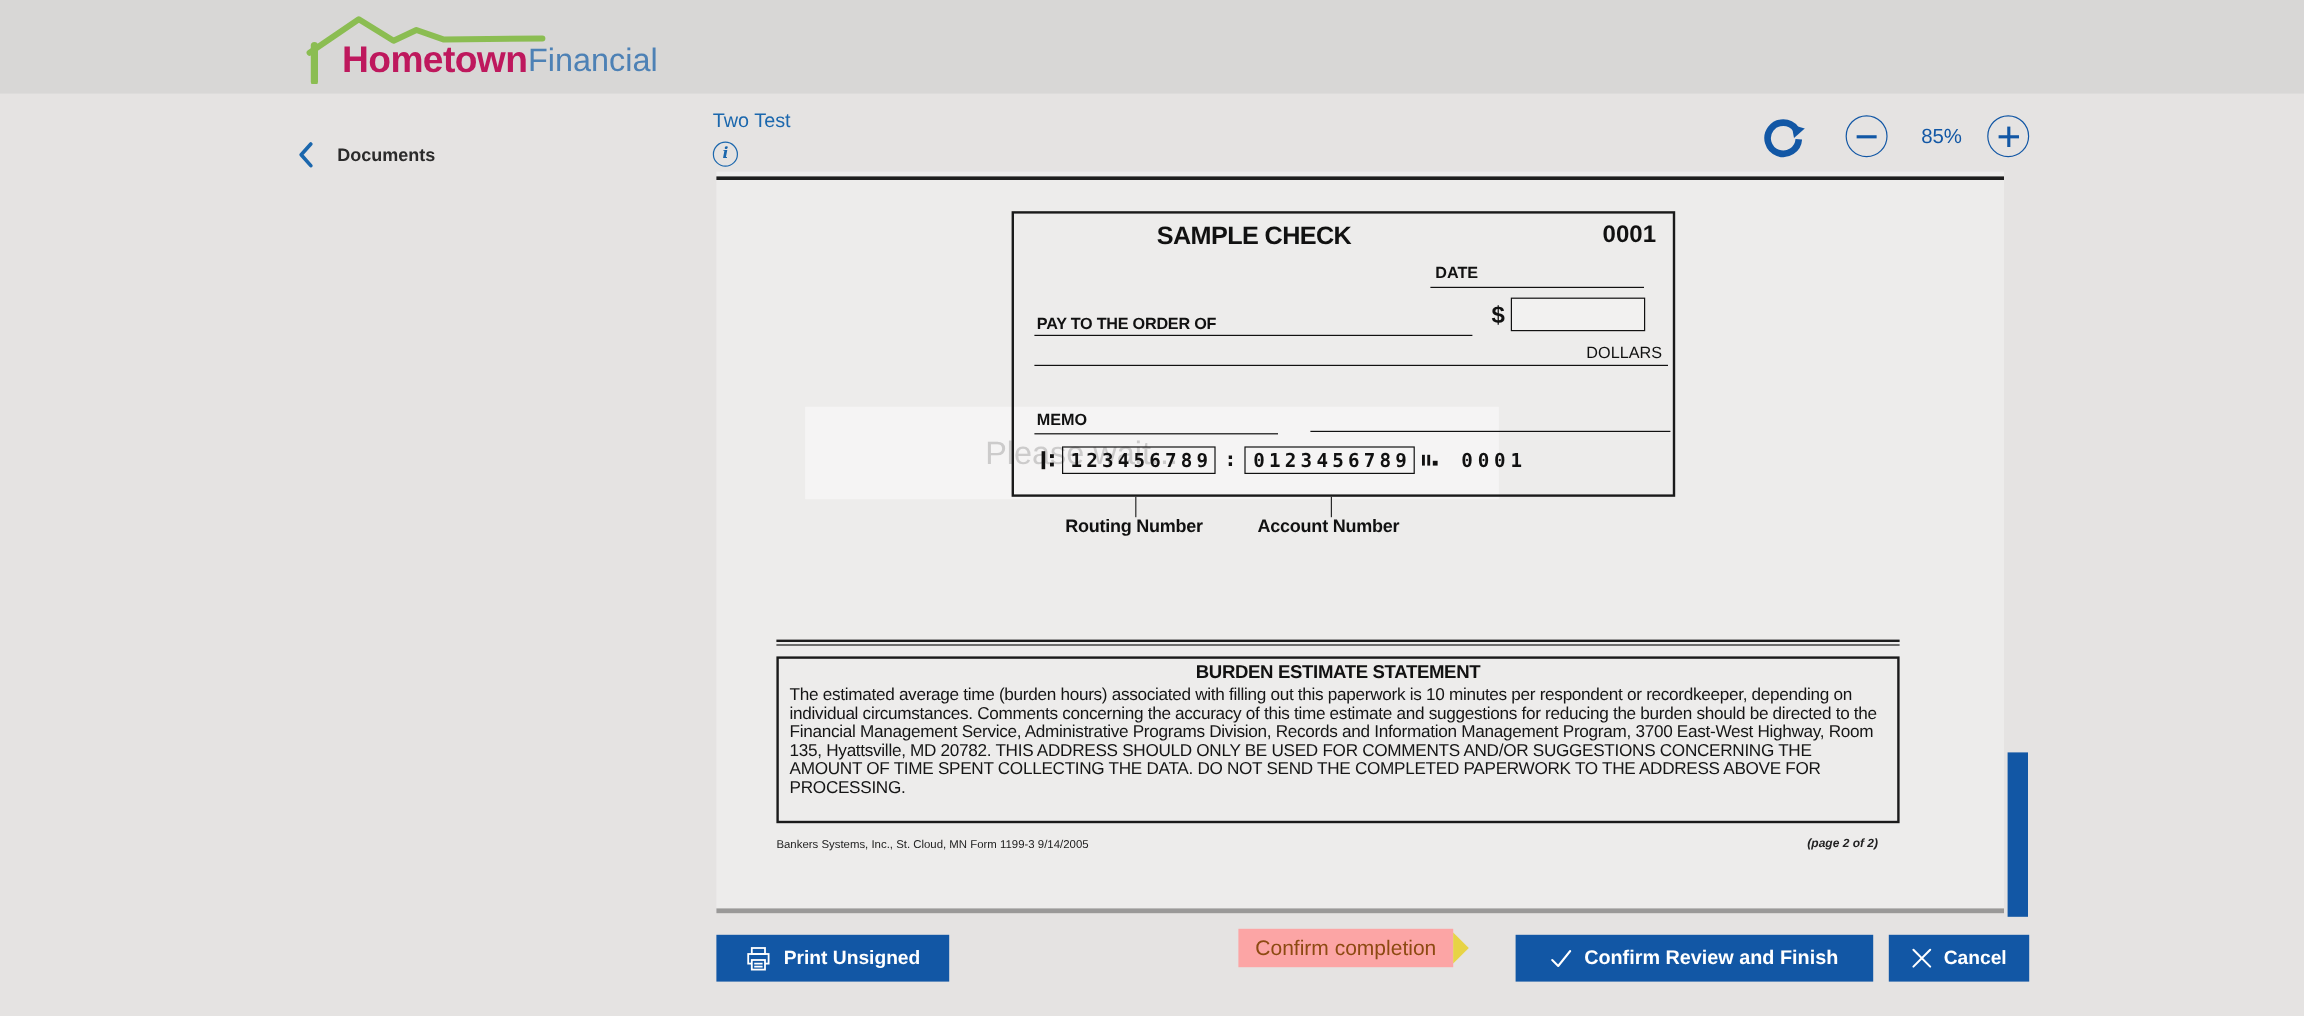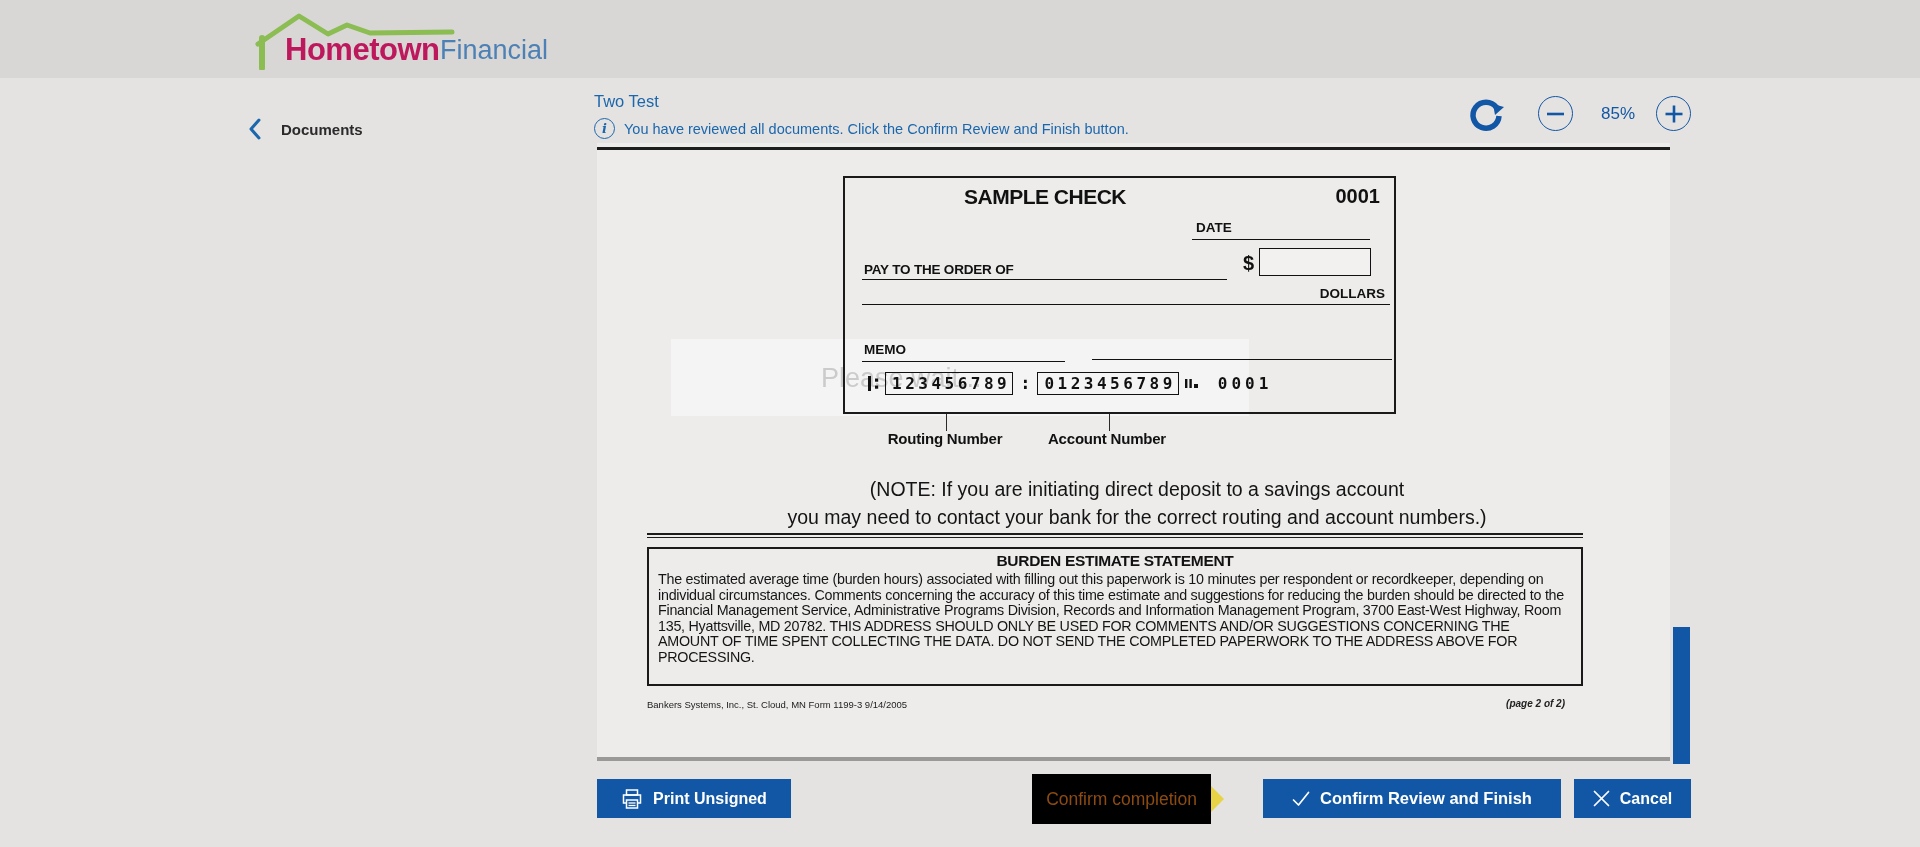--- a/index.html
+++ b/index.html
@@ -49,21 +49,21 @@
   
   .check { position:absolute; left:246px; top:33px; width:553px; height:238px; border:2px solid #1a1a1a; color:#111; }
   .chk-title { position:absolute; left:80px; top:7px; width:240px; text-align:center; font-size:21px; font-weight:bold; letter-spacing:-0.5px; }
   .chk-number { position:absolute; right:14px; top:7px; font-size:20px; font-weight:bold; }
   .chk-date-lbl { position:absolute; left:351px; top:42px; font-size:13.5px; font-weight:bold; }
   .chk-date-line { position:absolute; left:347px; top:61px; width:178px; border-bottom:1.6px solid #111; }
   .chk-payee-lbl { position:absolute; left:19px; top:84px; font-size:13.5px; font-weight:bold; letter-spacing:-0.2px; }
   .chk-payee-line { position:absolute; left:17px; top:101px; width:365px; border-bottom:1.6px solid #111; }
   .chk-dollar-sign { position:absolute; left:398px; top:74px; font-size:20px; font-weight:bold; }
   .chk-amount-box { position:absolute; left:414px; top:70px; width:112px; height:28px; border:1.6px solid #111; background:#f2f1f0; }
-  .chk-dollars-lbl { position:absolute; right:9px; top:108px; font-size:13.5px; font-weight:bold;text-align:center; }
+  .chk-dollars-lbl { position:absolute; right:9px; top:108px; font-size:13.5px; font-weight:normal;text-align:center; }
   .chk-written-line { position:absolute; left:17px; top:126px; width:528px; border-bottom:1.2px solid #111; }
   .chk-memo-lbl { position:absolute; left:19px; top:164px; font-size:13.5px; font-weight:bold; }
   .chk-memo-line { position:absolute; left:17px; top:183px; width:203px; border-bottom:1.6px solid #111; }
   .chk-sig-line { position:absolute; left:247px; top:181px; width:300px; border-bottom:1.2px solid #111; }
   .micr-row { position:absolute; left:22px; top:191px; height:28px; display:flex; align-items:center; gap:5px; }
   .micr-digits { font-family:"DejaVu Sans Mono", monospace; font-weight:bold; font-size:16px; letter-spacing:3.5px; color:#111; }
   .micr-box { border:1.6px solid #111; padding:1px 2px 1px 6px; }
   .micr-colon { font-family:"DejaVu Sans Mono", monospace; font-weight:bold; font-size:17px; padding:0 2px; }
   .micr-serial { font-family:"DejaVu Sans Mono", monospace; font-weight:bold; font-size:16px; letter-spacing:4px; margin-left:14px; }
 
@@ -82,21 +82,21 @@
 
   
   .scroll-thumb { position:absolute; left:1673px; top:627px; width:17px; height:137px; background:#1257a5; cursor:pointer; }
 
   
   .btn { position:absolute; top:779px; height:39px; background:#1257a5; color:#fff; display:flex; align-items:center;
          justify-content:center; gap:10px; font-size:16px; font-weight:bold; cursor:pointer; }
   .btn-print { left:597px; width:194px; }
   .btn-confirm { left:1263px; width:298px; font-size:16.5px; }
   .btn-cancel { left:1574px; width:117px; }
-  .callout { position:absolute; left:1032px; top:774px; width:179px; height:50px; background:#000000;
+  .callout { position:absolute; left:1032px; top:774px; width:179px; height:32px; background:#fca5a5;
              display:flex; align-items:center; justify-content:center; }
   .callout::after { content:''; position:absolute; left:100%; top:50%; transform:translateY(-50%);
              border-top:13px solid transparent; border-bottom:13px solid transparent; border-left:13px solid #e7d345; }
   .callout .ctxt { font-size:17.5px; color:#8d4a12; }
 </style>
 </head>
 <body>
 
 <div id="app">
 
@@ -115,21 +115,20 @@
     <svg width="13" height="22" viewBox="0 0 13 22">
       <polyline points="11,2 3,11 11,20" fill="none" stroke="#1b67ad" stroke-width="3" stroke-linecap="round" stroke-linejoin="round"></polyline>
     </svg>
     <span class="lbl">Documents</span>
   </div>
 
 
   <div class="viewer-title">Two Test</div>
   <div class="info-row">
     <div class="info-ic">i</div>
-    <span class="info-msg">You have reviewed all documents. Click the Confirm Review and Finish button.</span>
   </div>
 
   <div class="refresh-btn">
     <svg width="40" height="40" viewBox="0 0 40 40">
       <path d="M 30.5 12.5 A 13 13 0 1 0 33 21" fill="none" stroke="#1257a5" stroke-width="5.5"></path>
       <polygon points="27,9 38,12 29,20" fill="#1257a5"></polygon>
     </svg>
   </div>
   <div class="zoom-circle zoom-minus">
     <svg width="17" height="4" viewBox="0 0 17 4">
@@ -182,24 +181,20 @@
         </svg>
         <span class="micr-serial">0001</span>
       </div>
     </div>
 
     <div class="connector" style="left:349px;"></div>
     <div class="connector" style="left:512px;"></div>
     <div class="num-label" style="left:268px;">Routing Number</div>
     <div class="num-label" style="left:430px;">Account Number</div>
 
-    <div class="note-block">
-      <div>(NOTE: If you are initiating direct deposit to a savings account</div>
-      <div>you may need to contact your bank for the correct routing and account numbers.)</div>
-    </div>
 
     <div class="double-rule"></div>
     <div class="burden-box">
       <div class="burden-title">BURDEN ESTIMATE STATEMENT</div>
       <div class="burden-body">The estimated average time (burden hours) associated with filling out this paperwork is 10 minutes per respondent or recordkeeper, depending on individual circumstances. Comments concerning the accuracy of this time estimate and suggestions for reducing the burden should be directed to the Financial Management Service, Administrative Programs Division, Records and Information Management Program, 3700 East-West Highway, Room 135, Hyattsville, MD 20782. THIS ADDRESS SHOULD ONLY BE USED FOR COMMENTS AND/OR SUGGESTIONS CONCERNING THE AMOUNT OF TIME SPENT COLLECTING THE DATA. DO NOT SEND THE COMPLETED PAPERWORK TO THE ADDRESS ABOVE FOR PROCESSING.</div>
     </div>
 
     <div class="pg-footer-left">Bankers Systems, Inc., St. Cloud, MN Form 1199-3 9/14/2005</div>
     <div class="pg-footer-right">(page 2 of 2)</div>
   </div>

